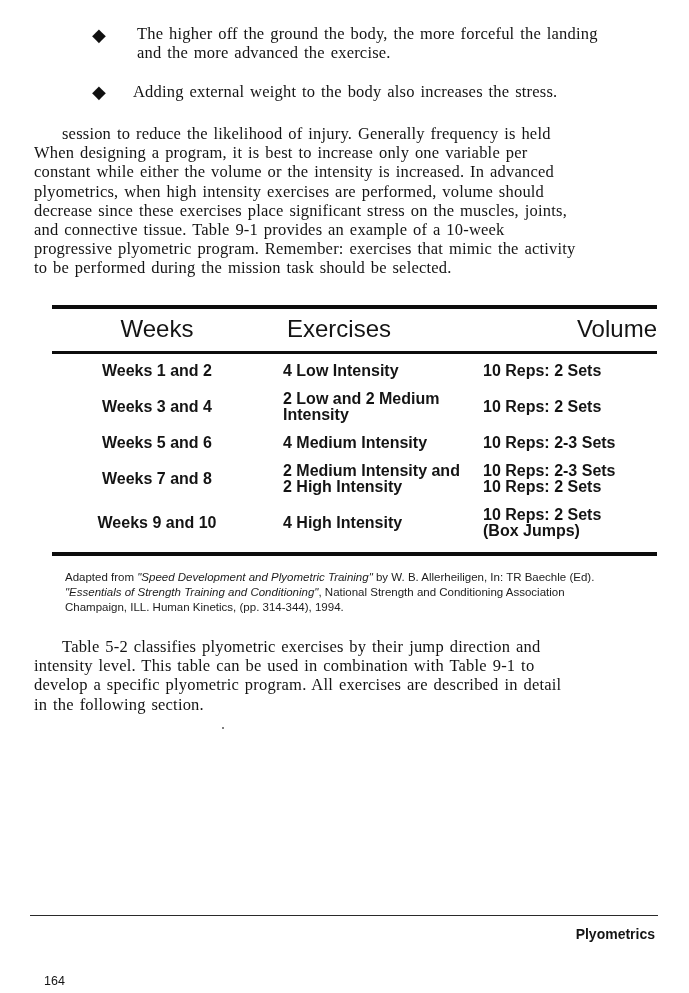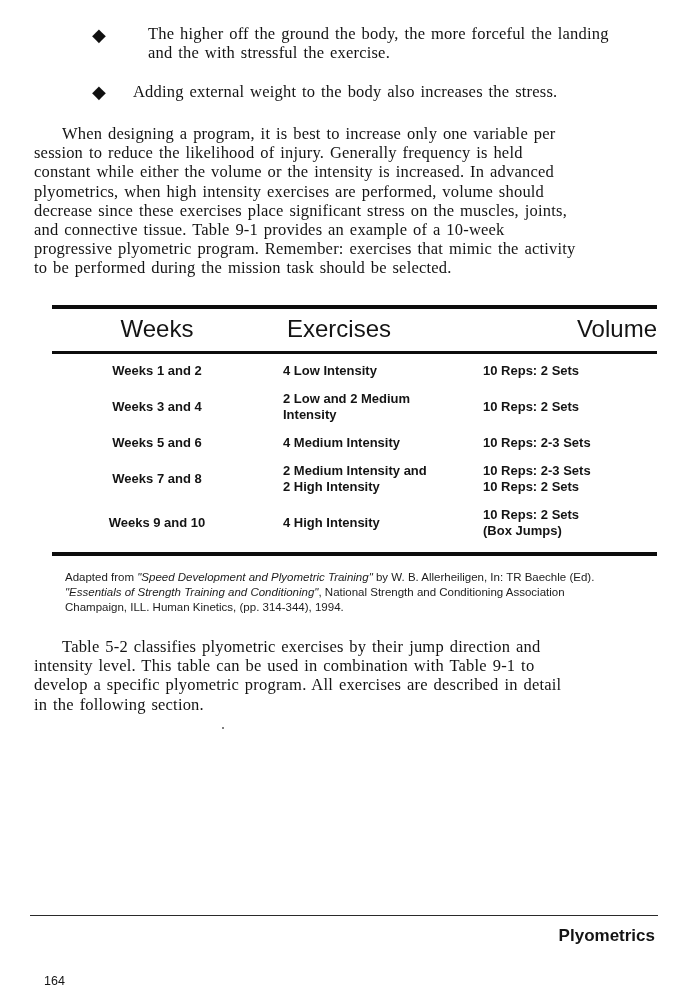--- a/index.html
+++ b/index.html
@@ -44,21 +44,21 @@
     align-items:center;
   }
   .thead-row{
     font-family:"Liberation Sans", sans-serif;
     font-weight:400;
     font-size:24px;
   }
   .th-weeks{text-align:center;}
   .th-ex{text-align:left;padding-left:25px;}
   .th-vol{text-align:right;}
-  .tbody{font-family:"Liberation Sans", sans-serif;font-weight:700;font-size:13px;}
+  .tbody{font-family:"Liberation Sans", sans-serif;font-weight:700;font-size:16px;}
   .trow{margin-bottom:12px;}
   .c-weeks{text-align:center;line-height:16px;}
   .c-ex,.c-vol{padding-left:21px;line-height:16px;}
   .c-ex div,.c-vol div{white-space:nowrap;}
   
   .cite{
     font-family:"Liberation Sans", sans-serif;
     font-size:11.5px;
     line-height:15px;
     color:#1c1c1c;
@@ -66,46 +66,46 @@
   .cite .cline{white-space:nowrap;}
   .cite .it{font-style:italic;}
   
   .footer-num{
     font-family:"Liberation Sans", sans-serif;
     font-size:12.5px;
   }
   .footer-chap{
     font-family:"Liberation Sans", sans-serif;
     font-weight:700;
-    font-size:17px;
+    font-size:14px;
   }
   .artifact-dot{
     width:2px;height:2px;border-radius:50%;
     background:#555;
   }
 </style>
 </head>
 <body>
 
 <div id="page">
 
   <span class="abs bullet-glyph" style="left:92px;top:26px;">◆</span>
-  <div class="abs serif-lines" style="left:148px;top:24px;">
+  <div class="abs serif-lines" style="left:137px;top:24px;">
       <div class="tline">The higher off the ground the body, the more forceful the landing</div>
-      <div class="tline">and the with stressful the exercise.</div>
+      <div class="tline">and the more advanced the exercise.</div>
     </div>
 
   <span class="abs bullet-glyph" style="left:92px;top:83px;">◆</span>
   <div class="abs serif-lines" style="left:133px;top:82px;">
       <div class="tline">Adding external weight to the body also increases the stress.</div>
     </div>
 
   <div class="abs serif-lines indent-first" style="left:34px;top:124px;width:630px;">
+      <div class="tline">session to reduce the likelihood of injury. Generally frequency is held</div>
       <div class="tline">When designing a program, it is best to increase only one variable per</div>
-      <div class="tline">session to reduce the likelihood of injury. Generally frequency is held</div>
       <div class="tline">constant while either the volume or the intensity is increased. In advanced</div>
       <div class="tline">plyometrics, when high intensity exercises are performed, volume should</div>
       <div class="tline">decrease since these exercises place significant stress on the muscles, joints,</div>
       <div class="tline">and connective tissue. Table 9-1 provides an example of a 10-week</div>
       <div class="tline">progressive plyometric program. Remember: exercises that mimic the activity</div>
       <div class="tline">to be performed during the mission task should be selected.</div>
     </div>
 
 
   <div class="abs rule" style="left:52px;top:305px;width:605px;height:3.5px;"></div>

